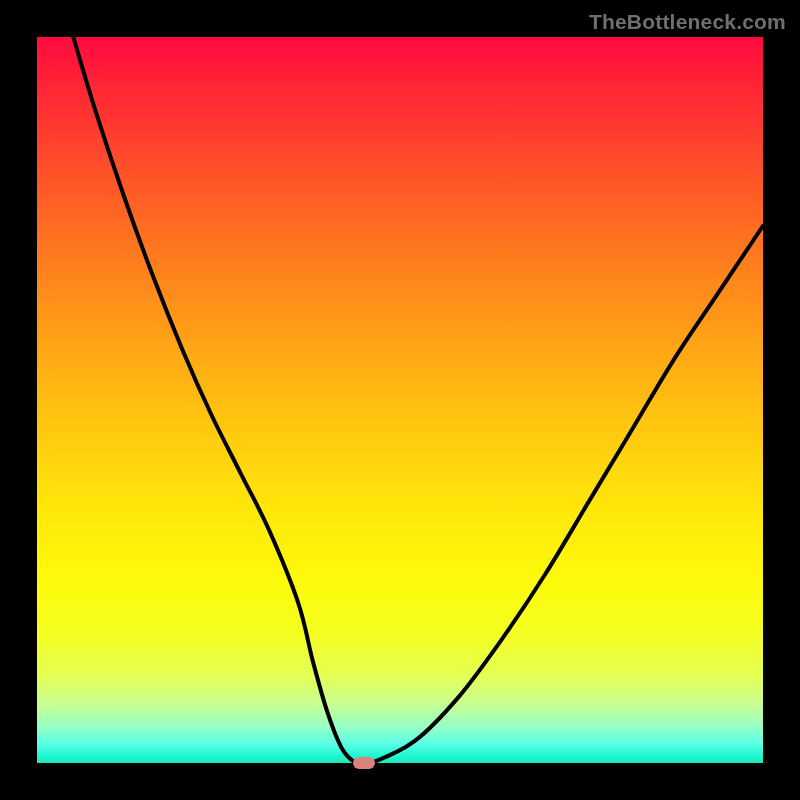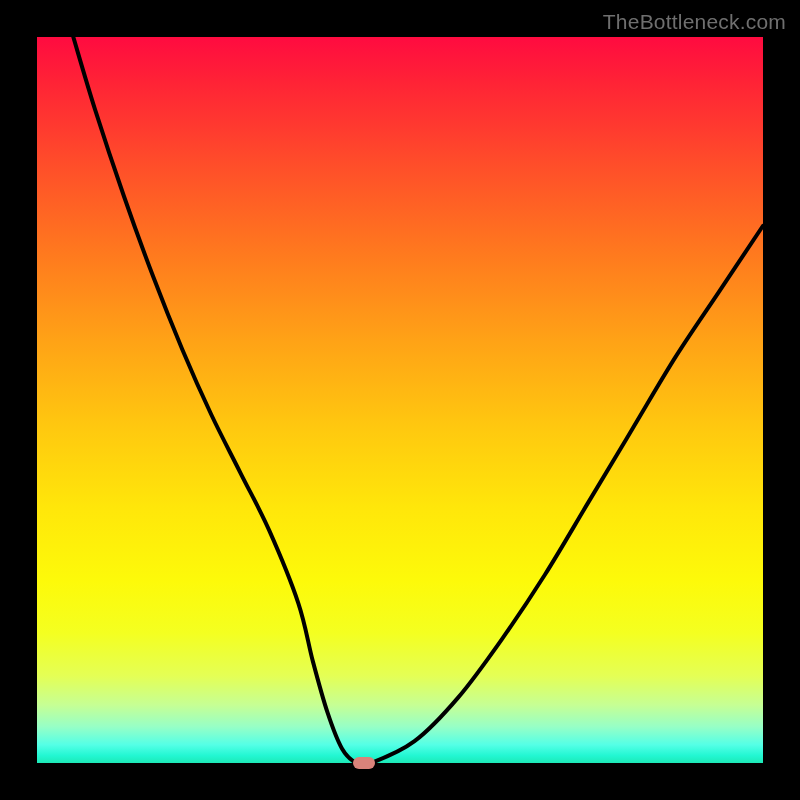--- a/index.html
+++ b/index.html
@@ -55,21 +55,21 @@
     top: 0;
     width: 726px;
     height: 726px;
   }
   .watermark {
     position: absolute;
     top: 10px;
     right: 14px;
     color: #6f6f6f;
     font-size: 21px;
-    font-weight: 400;
+    font-weight: 700;
     letter-spacing: 0.2px;
     text-align: right;
   }
 </style>
 </head>
 <body>
 
 <div class="frame">
   <div class="plot-area">
     <svg class="curve-svg" viewBox="0 0 726 726" preserveAspectRatio="none">

